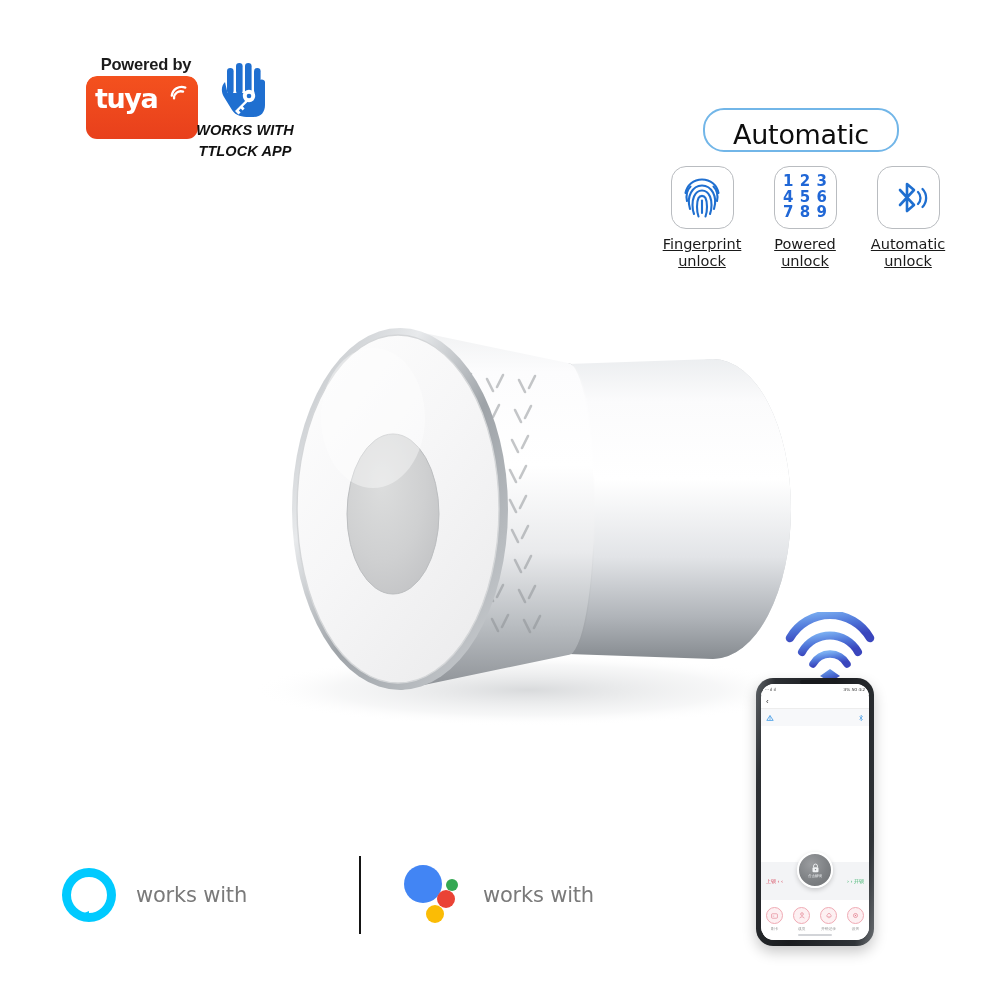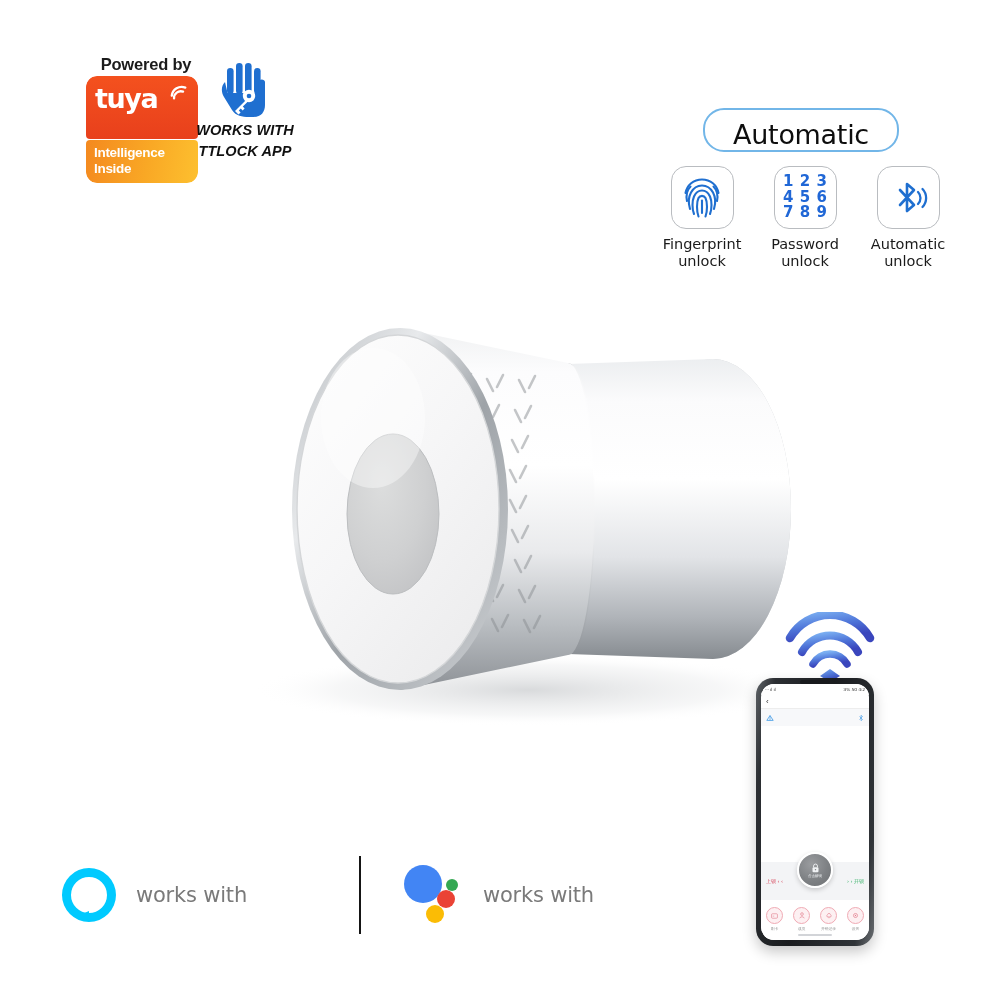--- a/index.html
+++ b/index.html
@@ -148,20 +148,21 @@
     align-items: center;
     justify-content: center;
     box-sizing: border-box;
   }
   .feature-label {
     margin-top: 7px;
     font-size: 14.5px;
     line-height: 17px;
     color: #1a1a1a;
     font-family: "DejaVu Sans", sans-serif;
+    text-decoration: underline;
   }
   .feature-label b {
     font-weight: 400;
     display: block;
   }
   
   .keypad {
     display: grid;
     grid-template-columns: repeat(3, 1fr);
     gap: 0px 4px;
@@ -408,24 +409,20 @@
 
 <div id="tuya-badge">
   <div id="tuya-powered">Powered by</div>
   <div id="tuya-card">
     <div id="tuya-top">
       <span id="tuya-wordmark">tuya</span>
       <svg id="tuya-wifi-arc" viewBox="0 0 20 20">
         <path d="M2 13 A11 11 0 0 1 17 4" stroke="#ffffff" stroke-width="2.6" fill="none" stroke-linecap="round"></path>
         <path d="M4.5 16 A7.5 7.5 0 0 1 14.5 8.5" stroke="#ffffff" stroke-width="2.6" fill="none" stroke-linecap="round"></path>
       </svg>
-    </div>
-    <div id="tuya-bottom">
-      <span>Intelligence</span>
-      <span>Inside</span>
     </div>
   </div>
 </div>
 
 <div id="ttlock-badge">
   <div id="ttlock-hand-wrap">
     <svg width="50" height="58" viewBox="0 0 50 58">
       <g fill="#1f6fd0">
         <rect x="7" y="8" width="6.6" height="26" rx="3.3"></rect>
         <rect x="16" y="3" width="6.6" height="31" rx="3.3"></rect>
@@ -478,21 +475,21 @@
         <span>3</span>
         <span>4</span>
         <span>5</span>
         <span>6</span>
         <span>7</span>
         <span>8</span>
         <span>9</span>
       </div>
     </div>
     <div class="feature-label">
-      <b>Password</b>
+      <b>Powered</b>
       <b>unlock</b>
     </div>
   </div>
 
   <div class="feature">
     <div class="feature-icon-box">
       <svg width="42" height="42" viewBox="0 0 42 42">
         <path d="M13 13 L27 28 L20 34 L20 7 L27 13 L13 28" fill="none" stroke="#1f6fd0" stroke-width="2.6" stroke-linecap="round" stroke-linejoin="round"></path>
         <path d="M31 15 A8.5 8.5 0 0 1 31 27" fill="none" stroke="#1f6fd0" stroke-width="2.3" stroke-linecap="round"></path>
         <path d="M35.5 12 A13 13 0 0 1 35.5 30" fill="none" stroke="#1f6fd0" stroke-width="2.3" stroke-linecap="round"></path>

